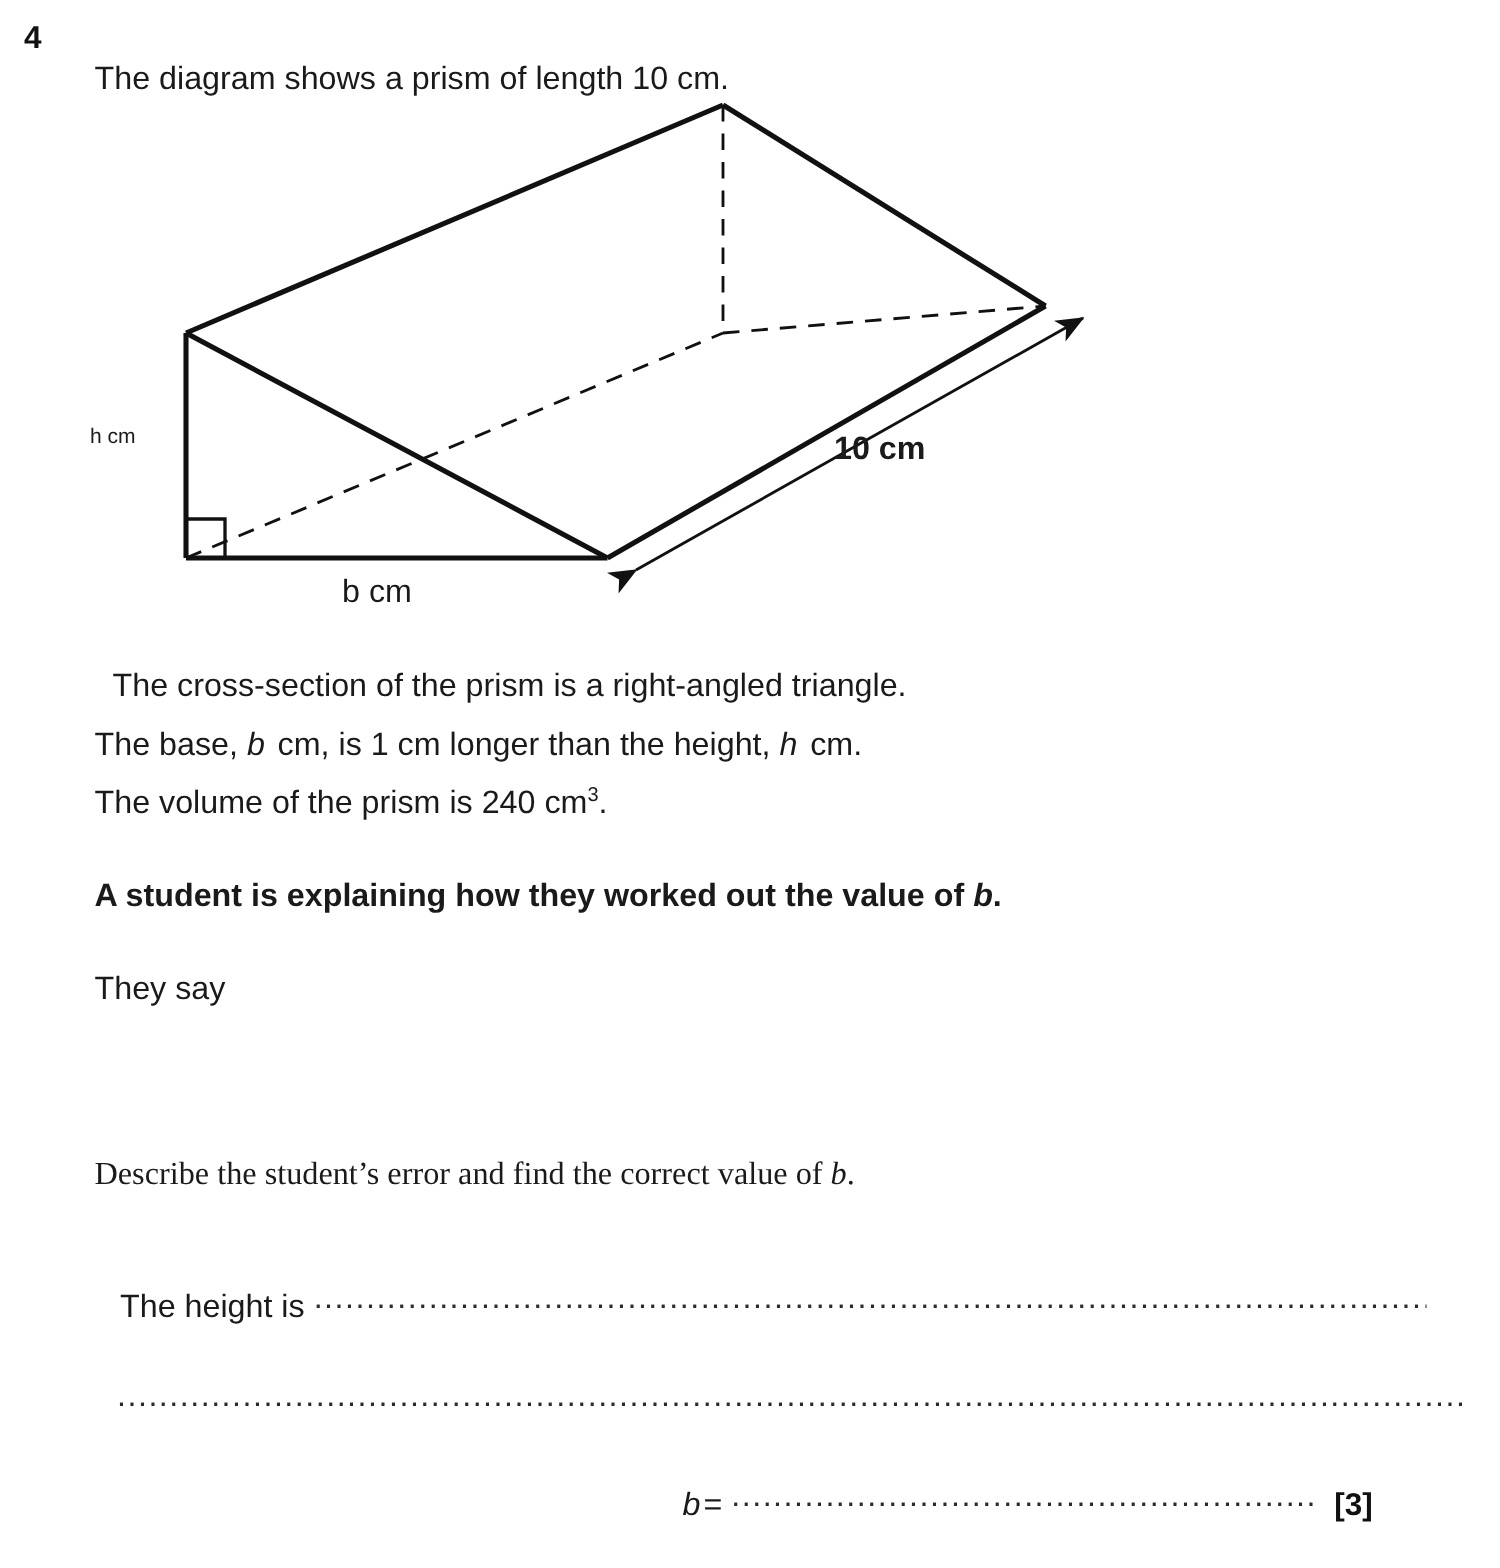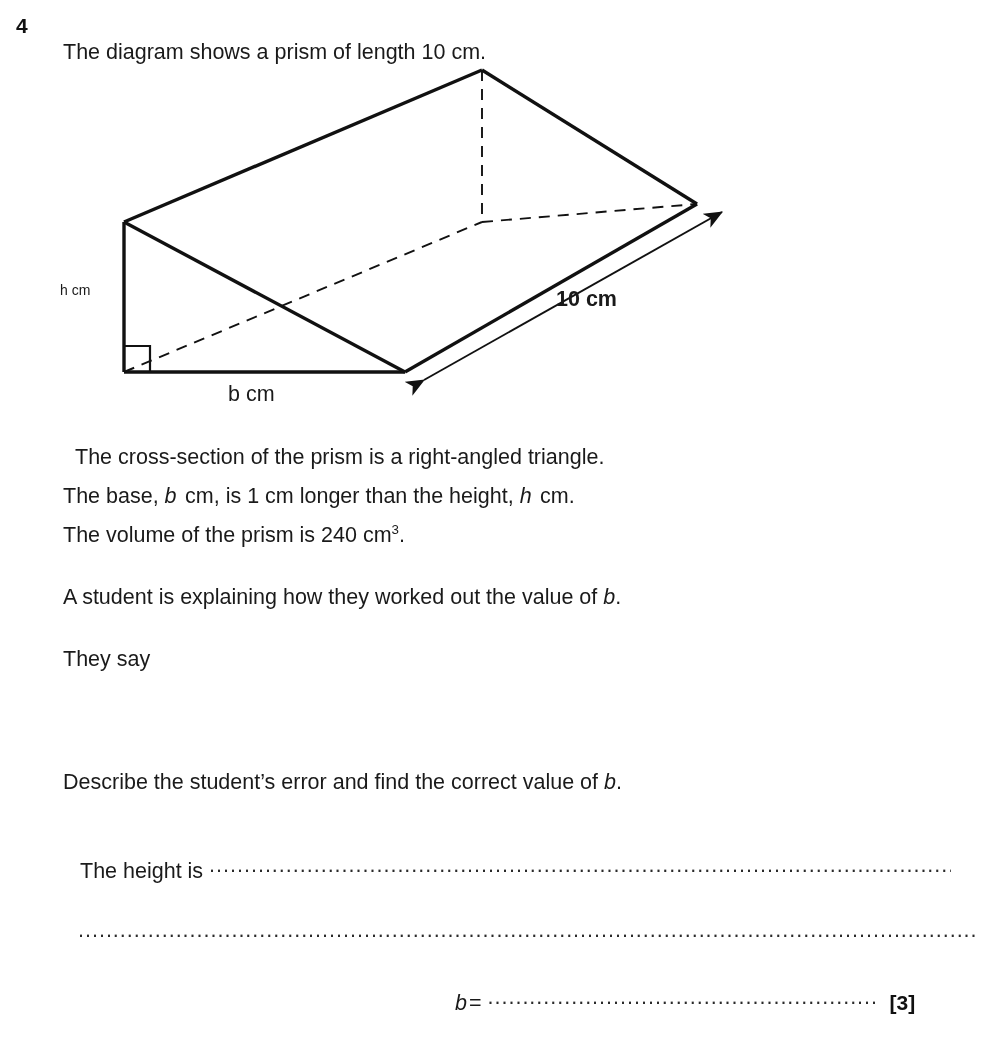--- a/index.html
+++ b/index.html
@@ -56,23 +56,23 @@
     position: absolute;
     left: 63px;
     font-size: 21.5px;
     color: #1a1a1a;
     white-space: nowrap;
     line-height: 1.25;
   }
   .l1 { top: 444px; margin-left: 12px; }
   .l2 { top: 483px; }
   .l3 { top: 522px; }
-  .l4 { top: 584px; }
+  .l4 { top: 584px; font-weight: bold; }
   .l5 { top: 646px; }
-  .l7 { top: 769px; }
+  .l7 { top: 769px; font-family: Liberation Serif, serif; }
 
   .hand {
     position: absolute;
     left: 63px;
     top: 703px;
     font-size: 22px;
     font-family: "DejaVu Sans", sans-serif;
     font-weight: 600;
     letter-spacing: 0.1px;
     color: #111;

